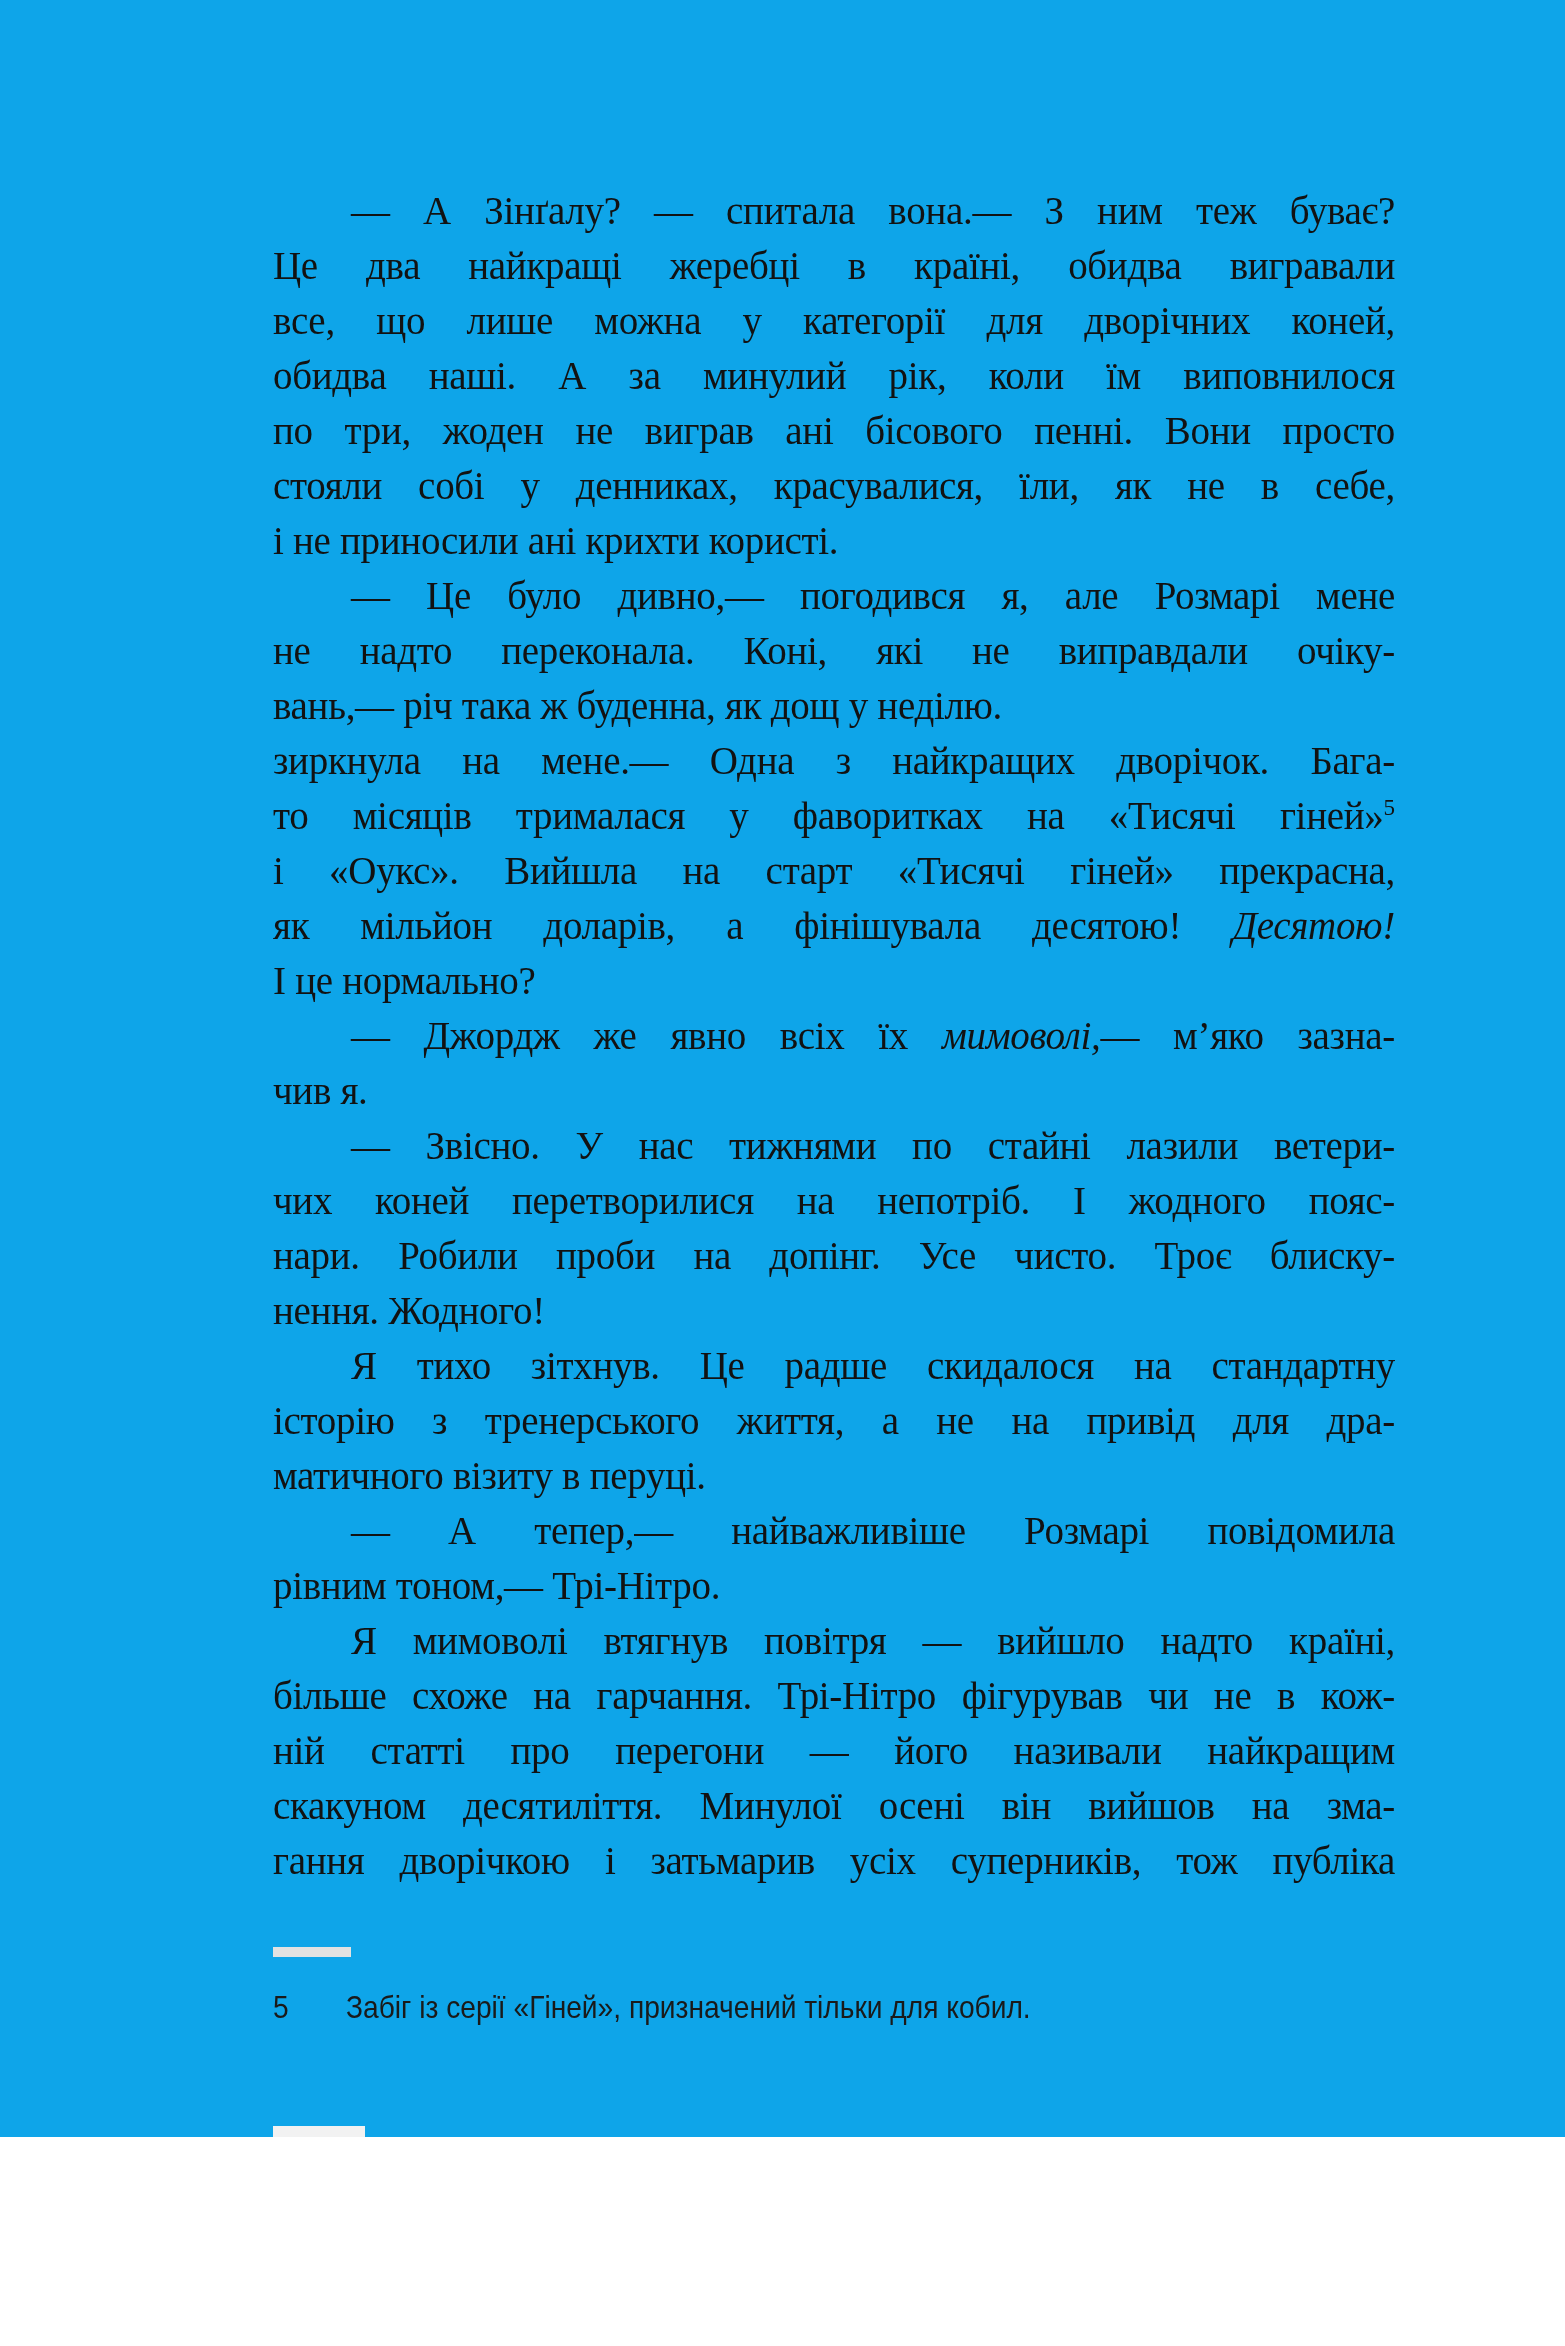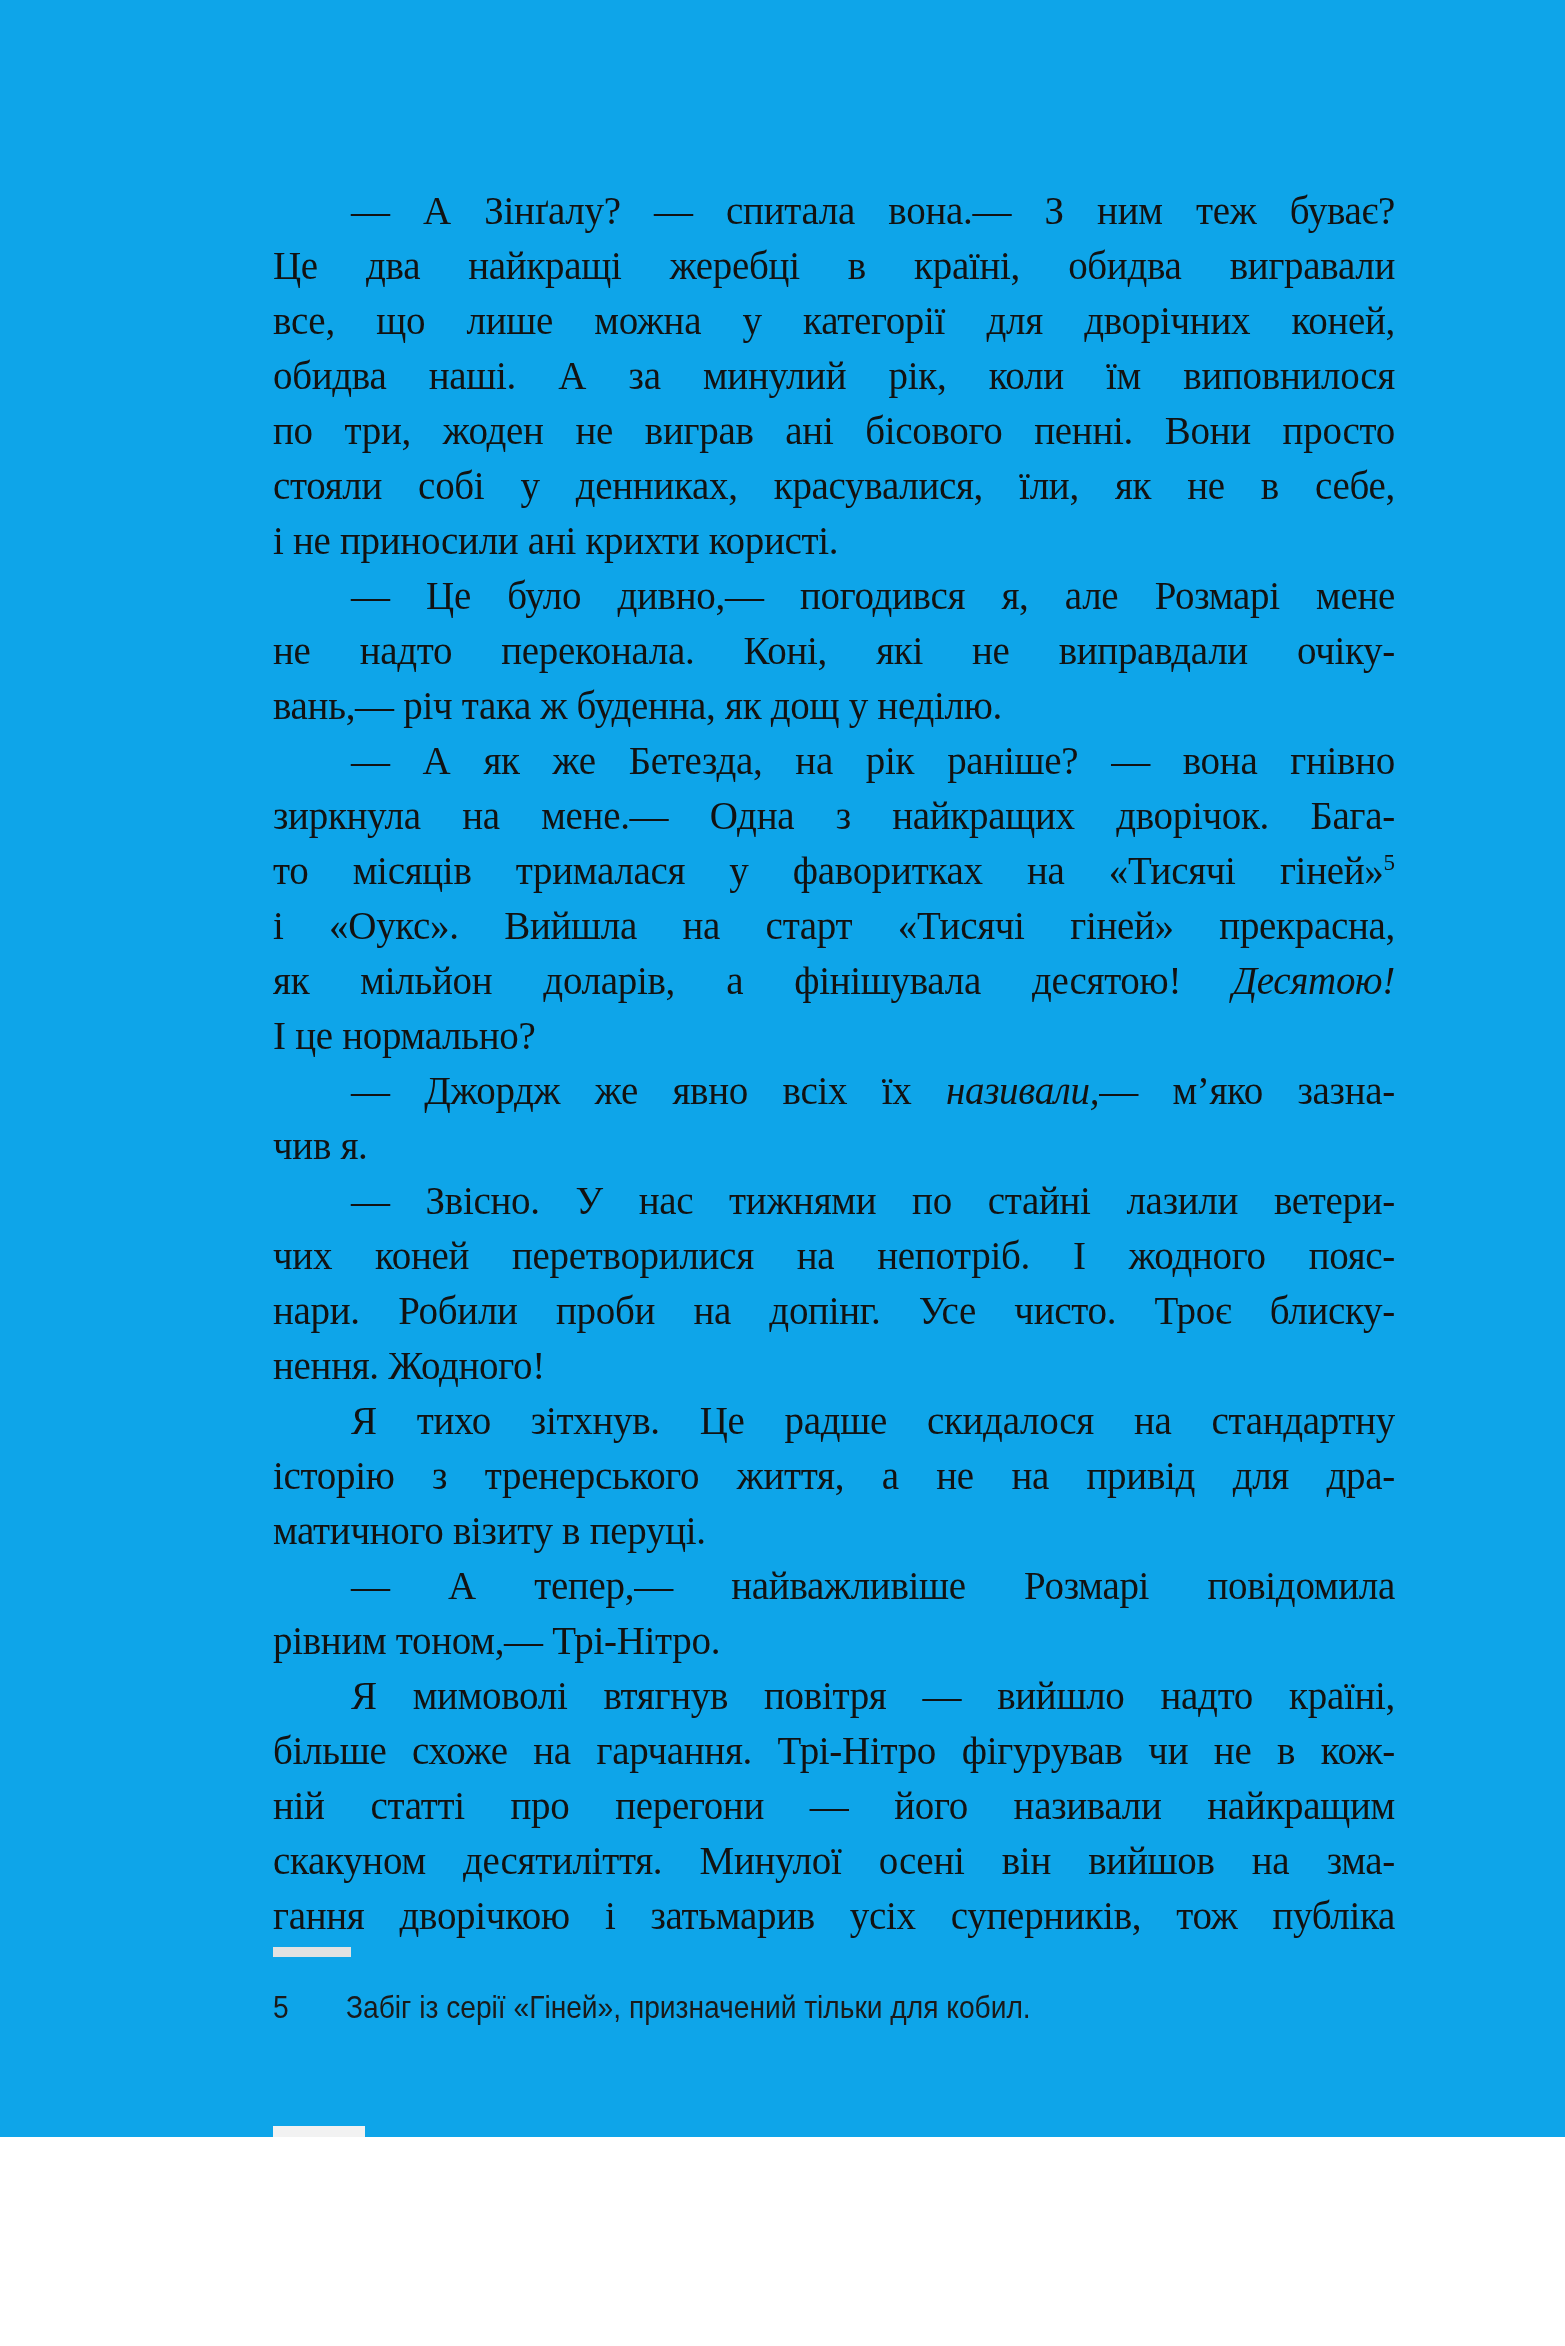--- a/index.html
+++ b/index.html
@@ -85,27 +85,26 @@
     <div class="ln indent">— А Зінґалу? — спитала вона.— З ним теж буває?</div>
     <div class="ln">Це два найкращі жеребці в країні, обидва вигравали</div>
     <div class="ln">все, що лише можна у категорії для дворічних коней,</div>
     <div class="ln">обидва наші. А за минулий рік, коли їм виповнилося</div>
     <div class="ln">по три, жоден не виграв ані бісового пенні. Вони просто</div>
     <div class="ln">стояли собі у денниках, красувалися, їли, як не в себе,</div>
     <div class="ln last">і не приносили ані крихти користі.</div>
     <div class="ln indent">— Це було дивно,— погодився я, але Розмарі мене</div>
     <div class="ln">не надто переконала. Коні, які не виправдали очіку-</div>
     <div class="ln last">вань,— річ така ж буденна, як дощ у неділю.</div>
-    <div class="ln indent">— А як же Бетезда, на рік раніше? — вона гнівно</div>
     <div class="ln">зиркнула на мене.— Одна з найкращих дворічок. Бага-</div>
     <div class="ln"><span>то місяців трималася у фаворитках на «Тисячі гіней»</span><sup class="fnref">5</sup></div>
     <div class="ln">і «Оукс». Вийшла на старт «Тисячі гіней» прекрасна,</div>
     <div class="ln"><span>як мільйон доларів, а фінішувала десятою! </span><em>Десятою!</em></div>
     <div class="ln last">І це нормально?</div>
-    <div class="ln indent"><span>— Джордж же явно всіх їх </span><em>називали,</em><span>— м’яко зазна-</span></div>
+    <div class="ln indent"><span>— Джордж же явно всіх їх </span><em>мимоволі,</em><span>— м’яко зазна-</span></div>
     <div class="ln last">чив я.</div>
     <div class="ln indent">— Звісно. У нас тижнями по стайні лазили ветери-</div>
     <div class="ln">чих коней перетворилися на непотріб. І жодного пояс-</div>
     <div class="ln">нари. Робили проби на допінг. Усе чисто. Троє блиску-</div>
     <div class="ln last">нення. Жодного!</div>
     <div class="ln indent">Я тихо зітхнув. Це радше скидалося на стандартну</div>
     <div class="ln">історію з тренерського життя, а не на привід для дра-</div>
     <div class="ln last">матичного візиту в перуці.</div>
     <div class="ln indent">— А тепер,— найважливіше Розмарі повідомила</div>
     <div class="ln last">рівним тоном,— Трі-Нітро.</div>

